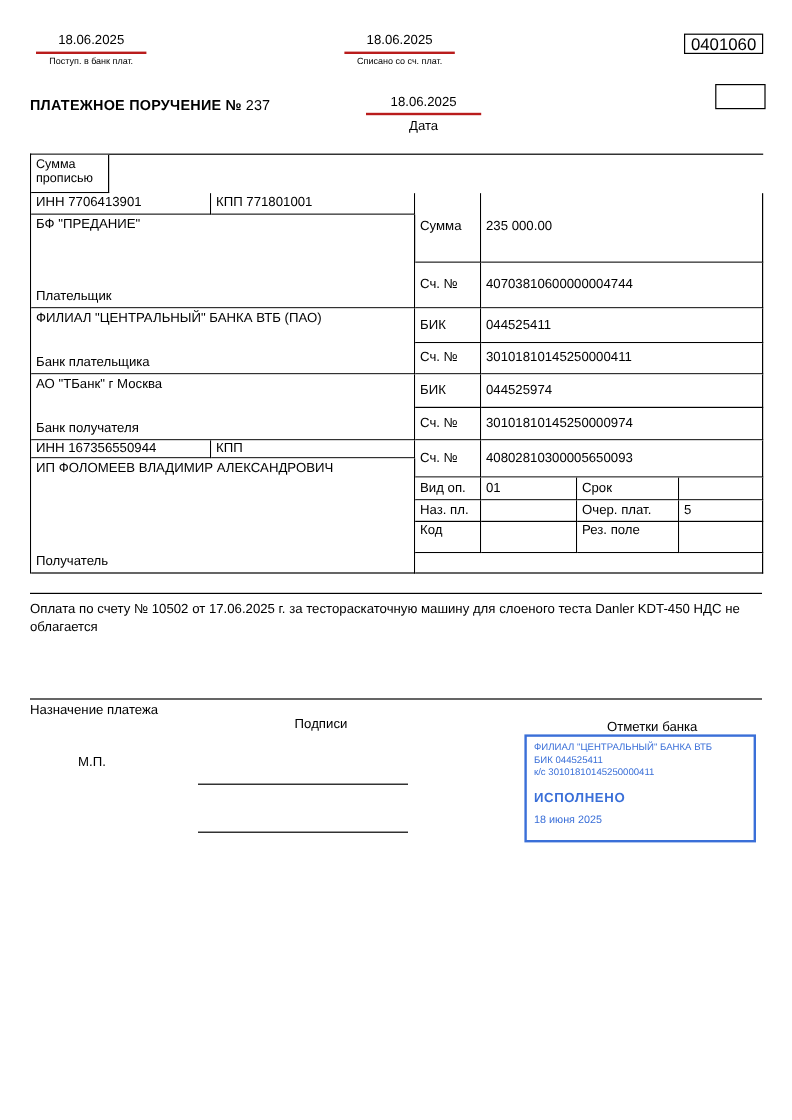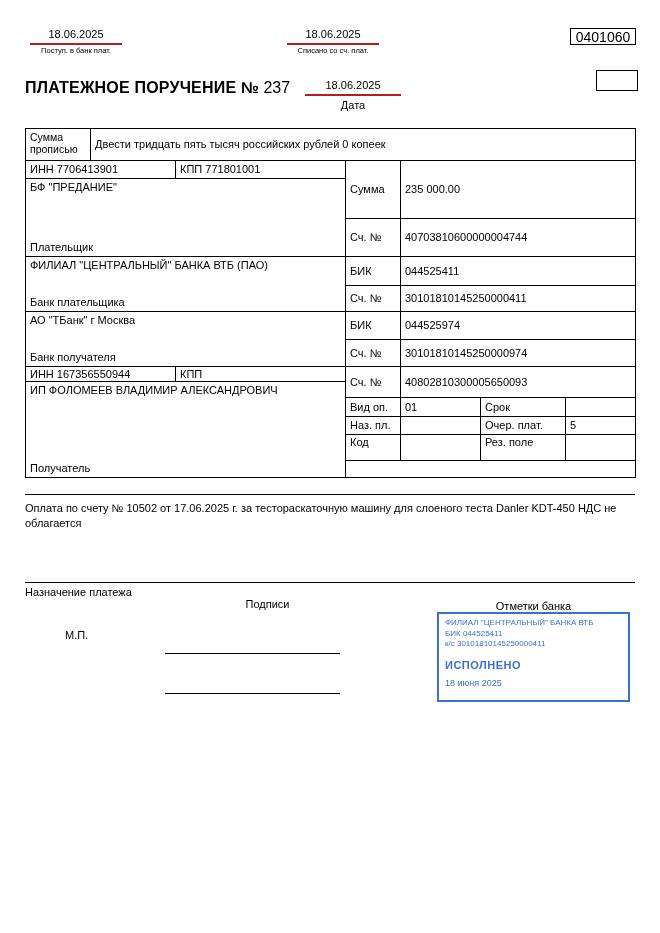--- a/index.html
+++ b/index.html
@@ -13,21 +13,21 @@
   .abs { position: absolute; }
   .fs11 { font-size: 11px; line-height: 13px; }
   .b { font-weight: bold; }
   .center { text-align: center; }
   .u { border-bottom: 2px solid #b91c1c; text-align: center; padding-bottom: 2px; }
   .tiny { font-size: 7.5px; line-height: 9px; text-align: center; margin-top: 1px; }
   .hline { border-top: 1px solid #000; height: 0; }
   .code-box { width: 66px; height: 17px; border: 1px solid #000; font-size: 14px;
               display: flex; align-items: center; justify-content: center; }
   .corner-box { width: 42px; height: 21px; border: 1px solid #000; }
-  .title-row { font-size: 16px; line-height: 14px; }
+  .title-row { font-size: 12px; line-height: 14px; }
   .title-row .b { letter-spacing: 0.2px; }
 
   .grid {
     position: absolute; left: 25px; top: 128px;
     display: grid;
     grid-template-columns: 65px 85px 170px 55px 80px 85px 70px;
     grid-template-rows: 32px 18px 40px 38px 29px 26px 28px 27px 15px 16px 19px 18px 26px 17px;
     border-left: 1px solid #000; border-top: 1px solid #000;
     width: 611px;
   }
@@ -74,21 +74,20 @@
   </div>
   <div class="abs" style="left:305px; top:79px; width:96px;">
     <div class="u fs11">18.06.2025</div>
     <div class="fs11 center" style="margin-top:3px;">Дата</div>
   </div>
   <div class="abs corner-box" style="left:596px; top:70px;"></div>
 
   <div class="grid">
 
     <div class="c amt-label" style="grid-area:1/1/2/2">Сумма прописью</div>
-    <div class="c vc" style="grid-area:1/2/2/8">Двести тридцать пять тысяч российских рублей 0 копеек</div>
 
     <div class="c vc" style="grid-area:2/1/3/3">ИНН 7706413901</div>
     <div class="c vc" style="grid-area:2/3/3/4">КПП 771801001</div>
     <div class="c vc" style="grid-area:2/4/4/5">Сумма</div>
     <div class="c vc" style="grid-area:2/5/4/8">235 000.00</div>
 
     <div class="c stack" style="grid-area:3/1/5/4">
       <div>БФ "ПРЕДАНИЕ"</div>
       <div>Плательщик</div>
     </div>
@@ -140,21 +139,21 @@
 
     <div class="c" style="grid-area:14/4/15/8"></div>
   </div>
 
   <div class="abs hline" style="left:25px; top:494px; width:610px;"></div>
   <div class="abs purpose-text" style="left:25px; top:501px; width:610px;">Оплата по счету № 10502 от 17.06.2025 г. за тестораскаточную машину для слоеного теста Danler KDT-450 НДС не облагается</div>
   <div class="abs hline" style="left:25px; top:582px; width:610px;"></div>
   <div class="abs fs11" style="left:25px; top:586px;">Назначение платежа</div>
 
   <div class="abs fs11 center" style="left:170px; top:598px; width:195px;">Подписи</div>
-  <div class="abs fs11 center" style="left:437px; top:600px; width:193px;">Отметки банка</div>
+  <div class="abs fs11 center" style="left:447px; top:600px; width:193px;">Отметки банка</div>
   <div class="abs fs11" style="left:65px; top:629px;">М.П.</div>
   <div class="abs hline" style="left:165px; top:653px; width:175px;"></div>
   <div class="abs hline" style="left:165px; top:693px; width:175px;"></div>
 
   <div class="abs stamp" style="left:437px; top:612px;">
     <div class="s8">ФИЛИАЛ "ЦЕНТРАЛЬНЫЙ" БАНКА ВТБ</div>
     <div class="s8">БИК 044525411</div>
     <div class="s8">к/с 30101810145250000411</div>
     <div class="status">ИСПОЛНЕНО</div>
     <div class="s9">18 июня 2025</div>

